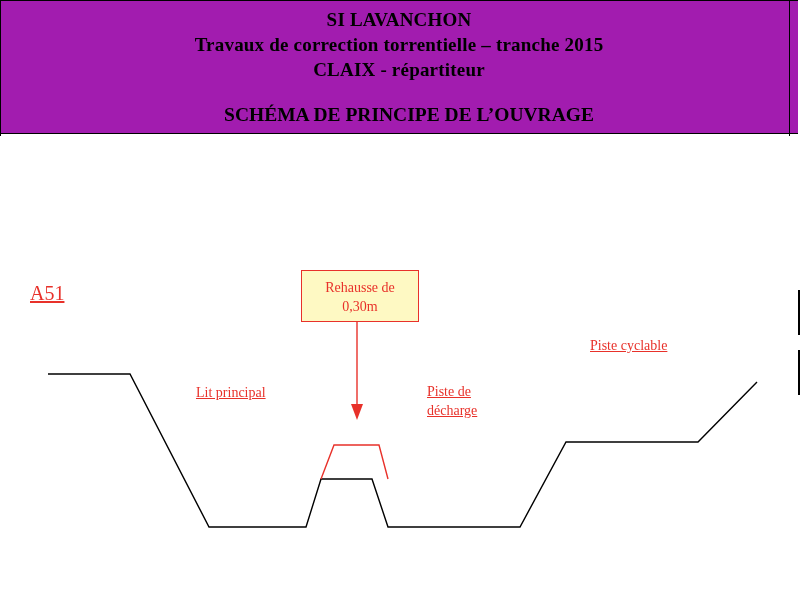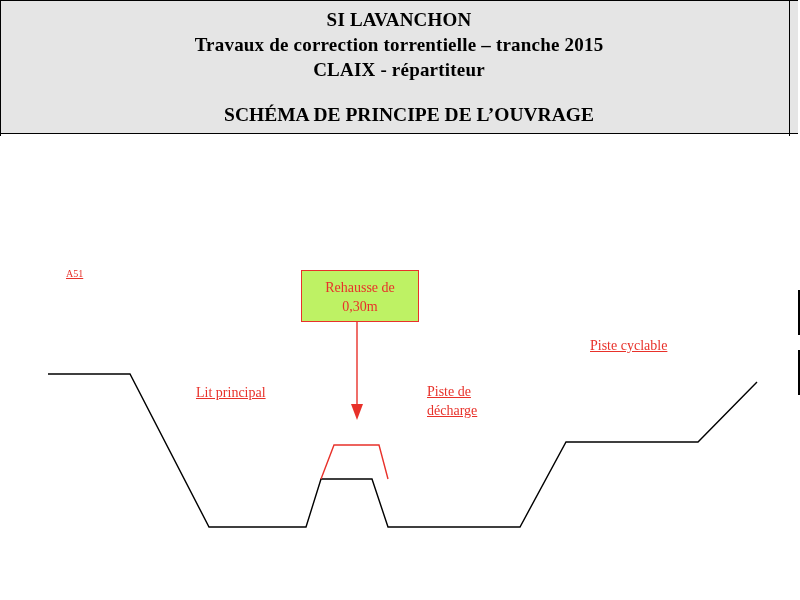--- a/index.html
+++ b/index.html
@@ -24,21 +24,21 @@
   #title-block {
     position: absolute;
     left: 0;
     top: 0;
     width: 798px;
     height: 134px;
     border: 1px solid #000000;
     border-left: none;
     border-right: none;
     box-sizing: border-box;
-    background: #e5e5e5;
+    background: #a21caf;
   }
   
   #title-rule-left {
     position: absolute;
     left: 0px;
     top: 0px;
     width: 1px;
     height: 135px;
     background: #000000;
   }
@@ -97,41 +97,41 @@
 
   
   .lbl {
     position: absolute;
     color: #e8312a;
     font-family: "Liberation Serif", serif;
     font-size: 14px;
     text-decoration: underline;
     white-space: nowrap;
   }
-  #label-a51 { left: 30px; top: 268px; font-size: 10px; margin-left: 36px; }
+  #label-a51 { left: 30px; top: 282px; font-size: 20px; }
   #label-lit-principal { left: 196px; top: 385px; }
   #label-chenal {
     left: 427px;
     top: 382px;
     white-space: normal;
     width: 95px;
     line-height: 19px;
   }
   #label-piste { left: 590px; top: 338px; }
 
   
   #rehausse-box {
     position: absolute;
     left: 301px;
     top: 270px;
     width: 118px;
     height: 52px;
     border: 1px solid #e8312a;
     box-sizing: border-box;
-    background: #bef264;
+    background: #fef9c3;
     color: #e8312a;
     font-family: "Liberation Serif", serif;
     font-size: 14px;
     text-align: center;
     padding-top: 7px;
     line-height: 19px;
   }
 </style>
 </head>
 <body>

